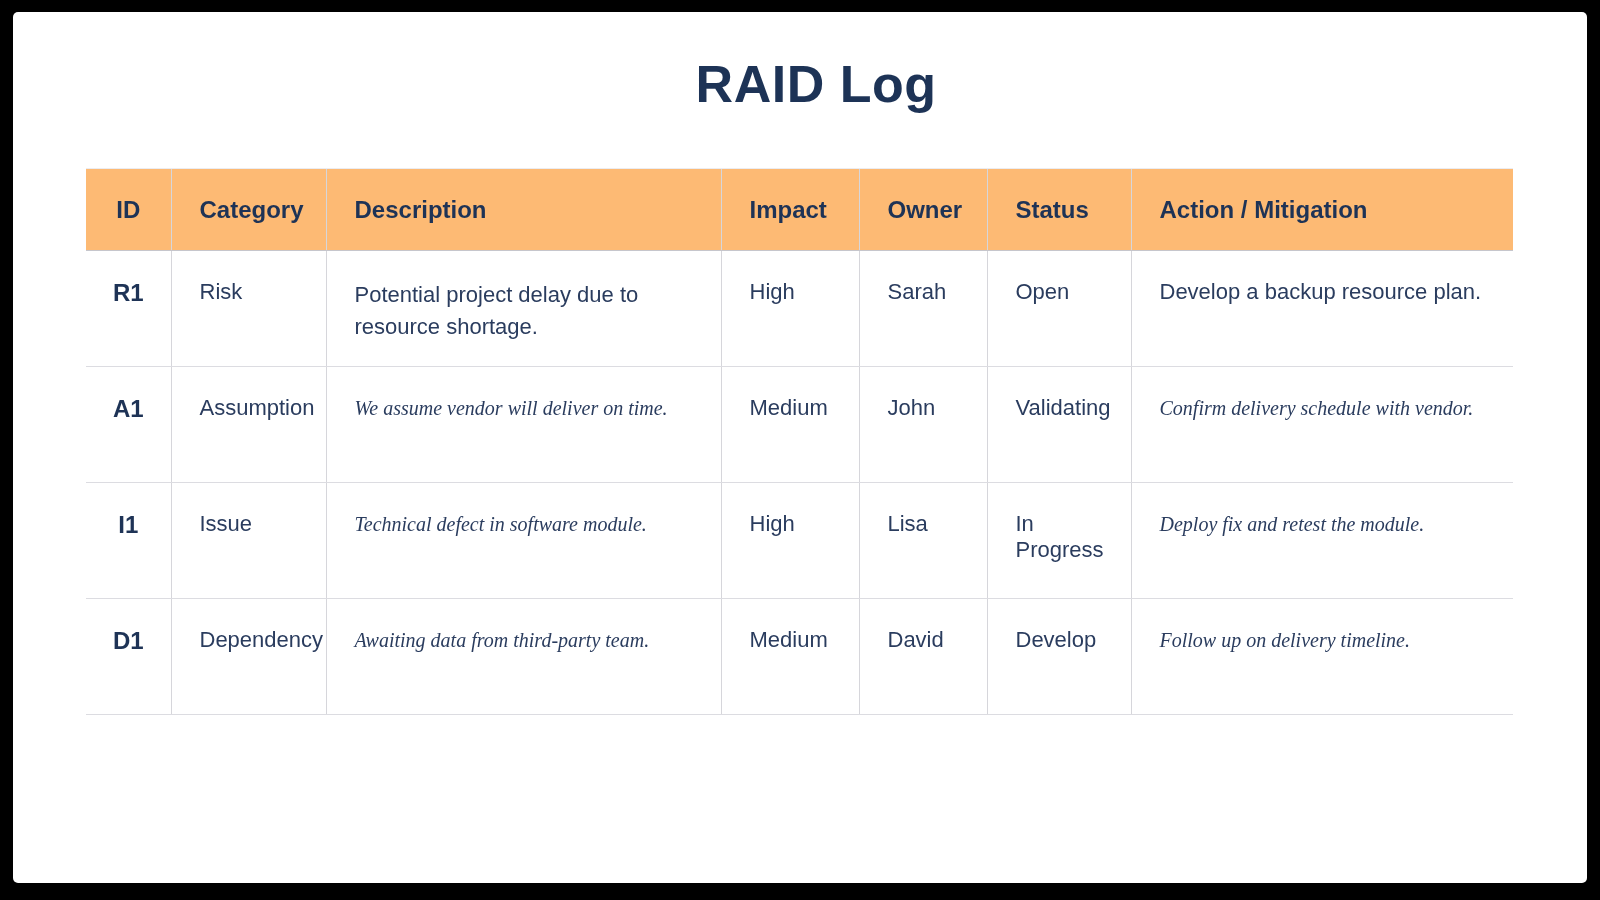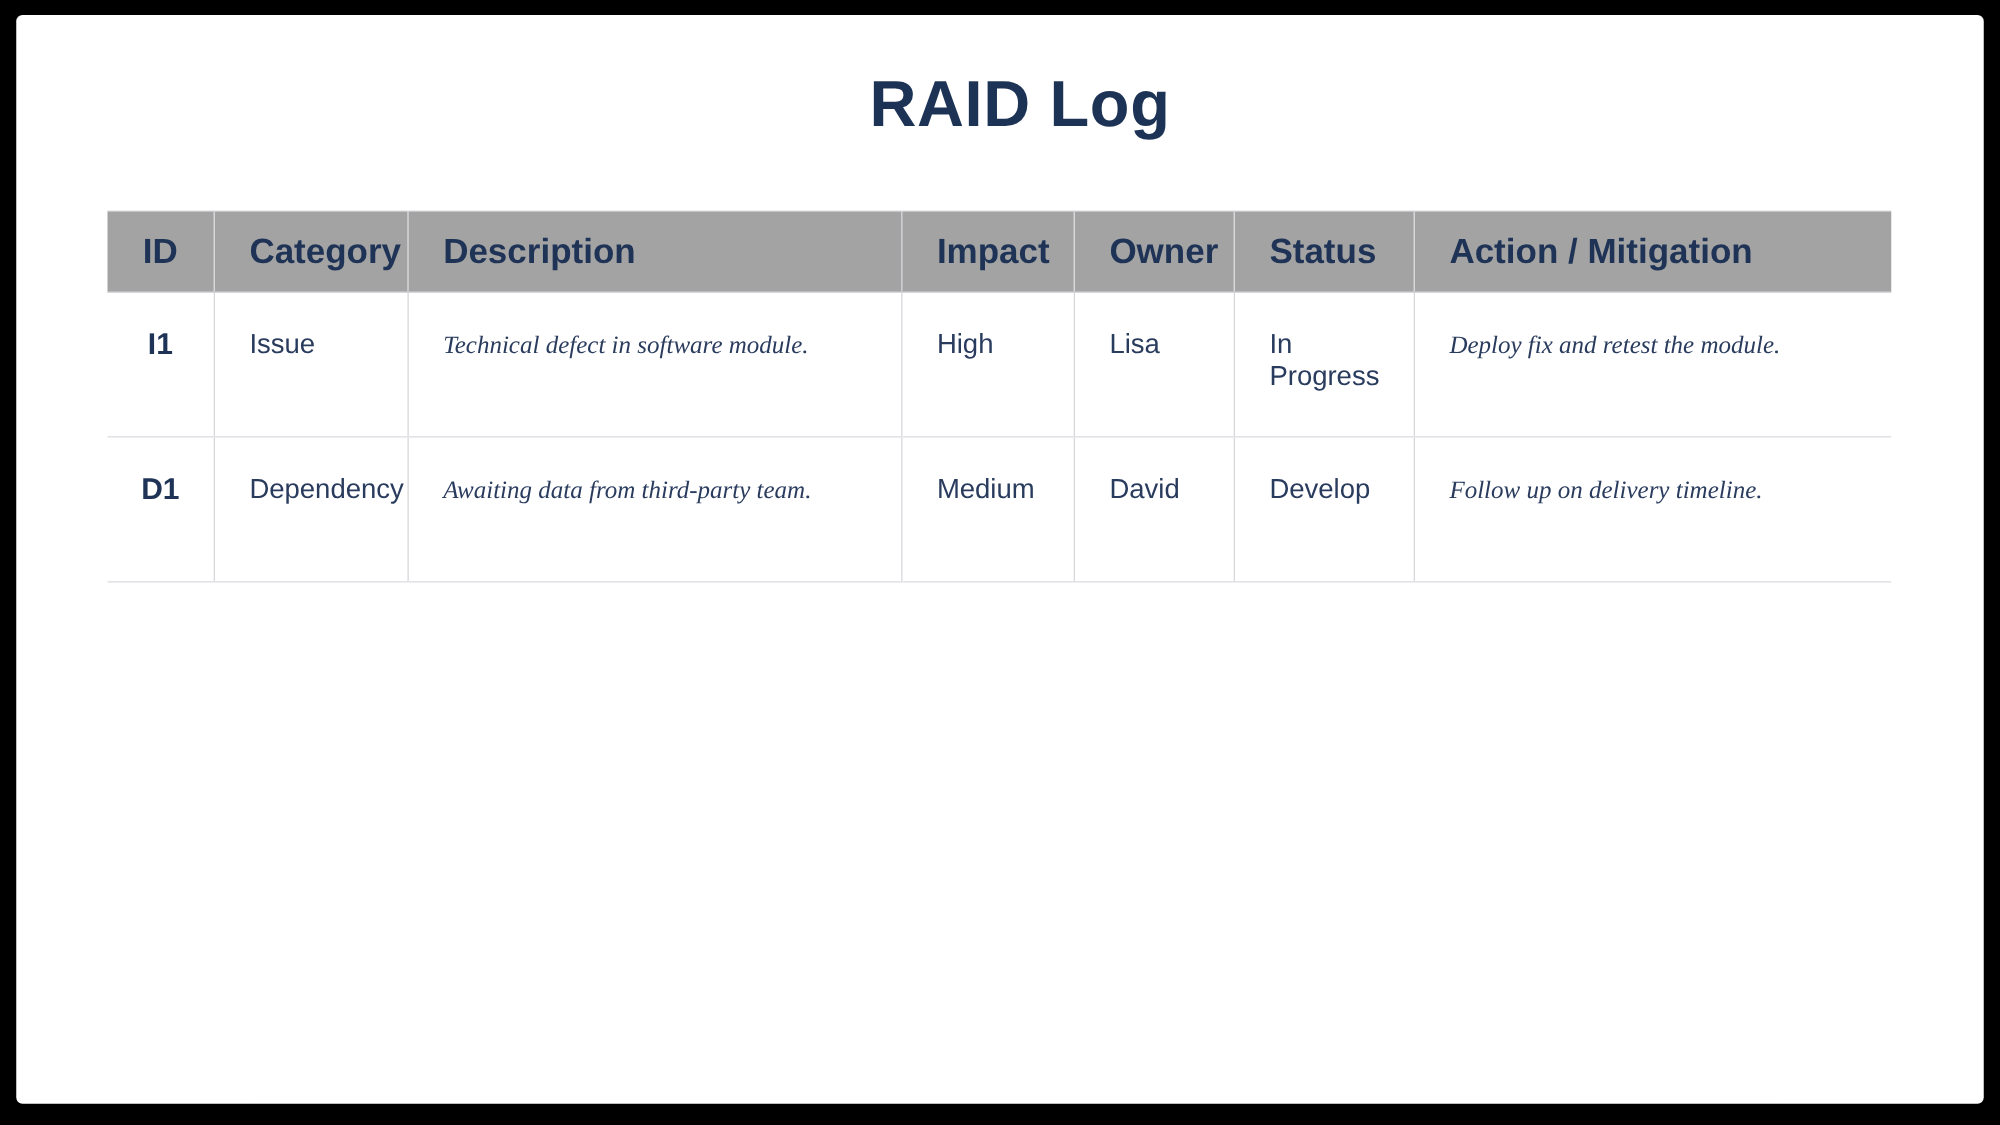--- a/index.html
+++ b/index.html
@@ -34,24 +34,24 @@
     color: #1d3356;
   }
   table.raid-table {
     position: absolute;
     left: 73px; top: 156px;
     width: 1427px;
     border-collapse: collapse;
     table-layout: fixed;
   }
   th {
-    height: 65px;
-    background: #a3a3a3;
+    height: 82px;
+    background: #fdba74;
     color: #1e3356;
-    font-size: 28px;
+    font-size: 24px;
     font-weight: 700;
     text-align: left;
     padding: 0 8px 0 28px;
     border-top: 1px solid #ececf0;
     border-bottom: 1px solid #c6c6cc;
     vertical-align: middle;
   }
   td {
     height: 116px;
     vertical-align: top;
@@ -111,21 +111,39 @@
           <th>Category</th>
           <th>Description</th>
           <th>Impact</th>
           <th>Owner</th>
           <th>Status</th>
           <th>Action / Mitigation</th>
         </tr>
       </thead>
       <tbody>
 
+        <tr>
+          <td class="cell-id">R1</td>
+          <td>Risk</td>
+          <td><span class="wrap-narrow">Potential project delay due to resource shortage.</span></td>
+          <td>High</td>
+          <td>Sarah</td>
+          <td>Open</td>
+          <td>Develop a backup resource plan.</td>
+        </tr>
 
+        <tr>
+          <td class="cell-id">A1</td>
+          <td>Assumption</td>
+          <td><span class="hand">We assume vendor will deliver on time.</span></td>
+          <td>Medium</td>
+          <td>John</td>
+          <td>Validating</td>
+          <td><span class="hand">Confirm delivery schedule with vendor.</span></td>
+        </tr>
 
         <tr>
           <td class="cell-id">I1</td>
           <td>Issue</td>
           <td><span class="hand">Technical defect in software module.</span></td>
           <td>High</td>
           <td>Lisa</td>
           <td>In Progress</td>
           <td><span class="hand">Deploy fix and retest the module.</span></td>
         </tr>

